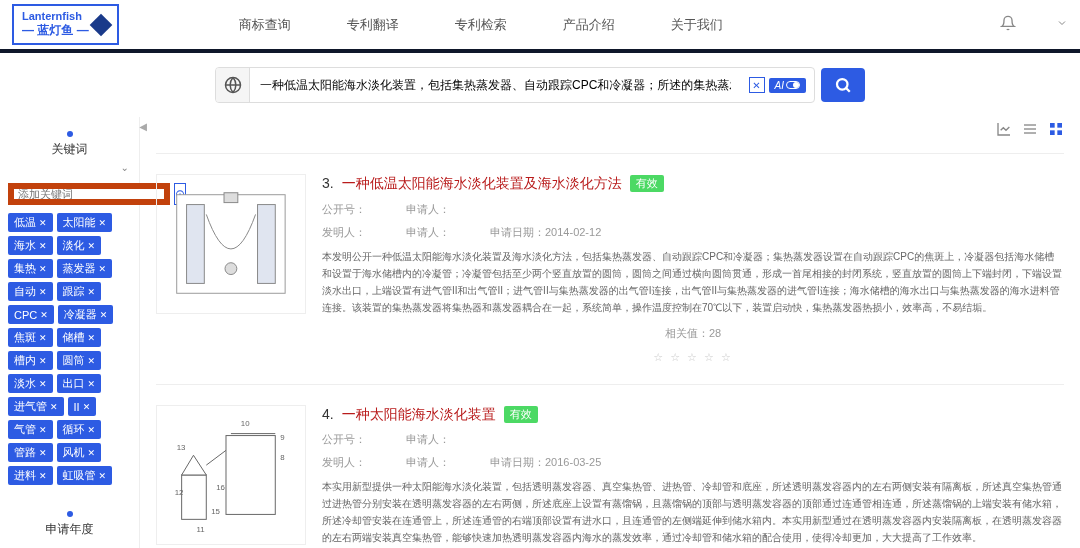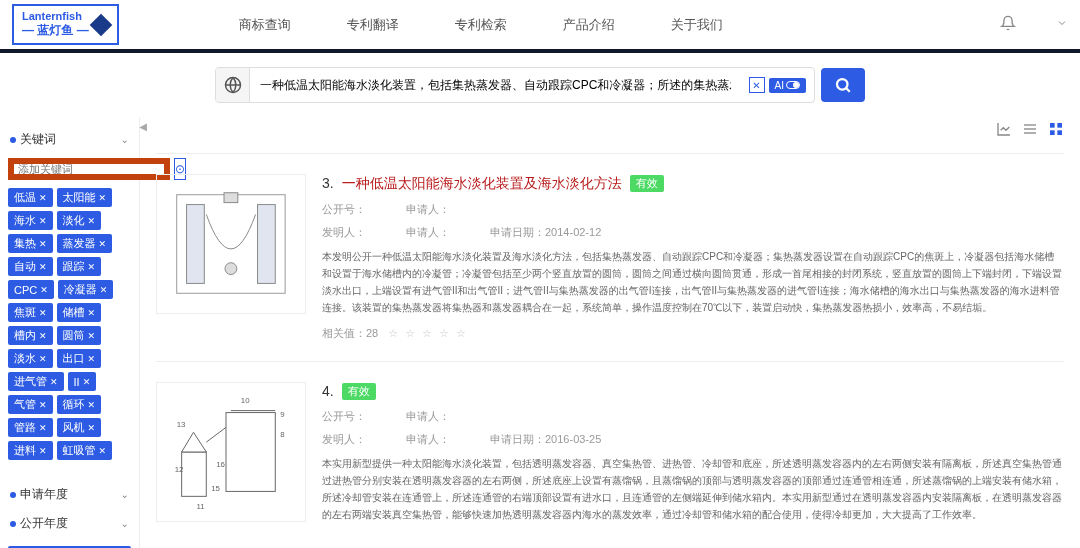--- a/index.html
+++ b/index.html
@@ -14,30 +14,30 @@
   .bell { margin-left: auto; margin-right: 40px; cursor: pointer; }
   .caret-down { cursor: pointer; }
 
   
   .search-row { display: flex; justify-content: center; align-items: center; padding: 14px 0; }
   .search-box { display: flex; align-items: center; border: 1px solid #ddd; border-radius: 4px; overflow: hidden; width: 600px; background: #fff; }
   .globe-btn { width: 34px; height: 34px; display: flex; align-items: center; justify-content: center; background: #f5f5f5; border-right: 1px solid #ddd; cursor: pointer; }
   .search-input { flex: 1; border: none; outline: none; padding: 0 10px; font-size: 12px; height: 34px; }
   .search-suffix { display: flex; align-items: center; gap: 4px; padding: 0 8px; }
   .close-x { color: #2d5be3; border: 1px solid #2d5be3; width: 16px; height: 16px; display: flex; align-items: center; justify-content: center; font-size: 10px; cursor: pointer; }
-  .ai-badge { background: #2d5be3; color: #fff; font-size: 10px; padding: 2px 6px; border-radius: 2px; display: flex; align-items: center; gap: 2px; }
+  .ai-badge { background: #2d5be3; color: #fff; font-size: 10px; padding: 2px 6px; border-radius: 2px; display: flex; align-items: center; gap: 2px; font-style: italic; }
   .toggle-pill { width: 14px; height: 8px; border: 1px solid #fff; border-radius: 4px; position: relative; }
   .toggle-pill::after { content: ""; position: absolute; right: 0; top: 0; width: 6px; height: 6px; background: #fff; border-radius: 50%; }
   .search-btn { width: 44px; height: 34px; background: #2d5be3; color: #fff; display: flex; align-items: center; justify-content: center; cursor: pointer; margin-left: 6px; border-radius: 4px; }
 
   
   .main { display: flex; height: calc(100vh - 105px); }
   .sidebar { width: 140px; border-right: 1px solid #eee; padding: 8px; display: flex; flex-direction: column; position: relative; }
   .collapse-handle { position: absolute; right: -8px; top: 4px; font-size: 10px; color: #aaa; cursor: pointer; }
-  .section-head { display: flex; align-items: center; gap: 4px; font-size: 12px; padding: 6px 2px; cursor: pointer; }
+  .section-head { display: flex; align-items: center; gap: 4px; font-size: 12px; padding: 6px 2px; cursor: pointer; flex-direction: column; }
   .dot-blue { width: 6px; height: 6px; border-radius: 50%; background: #2d5be3; }
   .chev { margin-left: auto; color: #888; font-size: 10px; }
   .add-row { display: flex; gap: 4px; margin: 4px 0 8px; }
   .add-input { flex: 1; border: 6px solid #c2410c; font-size: 11px; padding: 3px 4px; color: #aaa; height: 22px; }
   .add-btn { width: 22px; height: 22px; border: 1px solid #2d5be3; color: #2d5be3; display: flex; align-items: center; justify-content: center; cursor: pointer; font-size: 12px; }
   .chips { display: flex; flex-wrap: wrap; gap: 4px; }
   .chip { background: #2d5be3; color: #fff; font-size: 11px; padding: 2px 6px; border-radius: 2px; display: flex; align-items: center; gap: 3px; cursor: pointer; text-align: center; }
   .chip .x { font-size: 9px; }
   .side-spacer { flex: 1; }
   .filter-btn { background: #2d5be3; color: #fff; text-align: center; padding: 6px 0; border-radius: 2px; cursor: pointer; margin-top: 8px; font-size: 12px; }
@@ -50,21 +50,21 @@
   .result { display: flex; gap: 16px; padding: 20px 0; border-top: 1px solid #eee; }
   .result:first-child { border-top: 1px solid #eee; margin-top: 28px; }
   .thumb { width: 150px; height: 140px; border: 1px solid #eee; flex-shrink: 0; display: flex; align-items: center; justify-content: center; }
   .thumb svg { max-width: 100%; max-height: 100%; }
   .rbody { flex: 1; }
   .rtitle { font-size: 14px; color: #333; display: flex; align-items: center; gap: 8px; line-height: 1.4; }
   .rtitle a { color: #b91c1c; text-decoration: none; }
   .badge { background: #4cd964; color: #fff; font-size: 11px; padding: 1px 6px; border-radius: 2px; }
   .meta-row { display: flex; gap: 40px; color: #999; font-size: 11px; margin-top: 8px; text-align: right; }
   .abs { color: #666; font-size: 10px; line-height: 1.7; margin-top: 8px; }
-  .rel-row { display: flex; align-items: center; gap: 10px; color: #999; font-size: 11px; margin-top: 10px; }
+  .rel-row { display: flex; align-items: center; gap: 10px; color: #999; font-size: 11px; margin-top: 10px; flex-direction: column; }
   .stars { color: #ccc; letter-spacing: 2px; }
 </style>
 </head>
 <body>
 
 <div class="topbar">
   <div class="logo">
     <div>
       <div>Lanternfish</div>
       <div class="logo-sub">— 蓝灯鱼 —</div>
@@ -314,20 +314,21 @@
               <text x="85" y="20" font-size="8" fill="#666">10</text>
               <text x="40" y="128" font-size="8" fill="#666">11</text>
               <text x="60" y="85" font-size="8" fill="#666">16</text>
               <text x="18" y="90" font-size="8" fill="#666">12</text>
               <text x="125" y="35" font-size="8" fill="#666">9</text>
             </svg>
           </div>
           <div class="rbody">
             <div class="rtitle">
               <span>4.</span> 
+              <a href="#">一种太阳能海水淡化装置</a> 
               <span class="badge">有效</span>
             </div>
             <div class="meta-row">
               <span>公开号：</span>
               <span>申请人：</span>
             </div>
             <div class="meta-row">
               <span>发明人：</span>
               <span>申请人：</span>
               <span>申请日期：2016-03-25</span>

